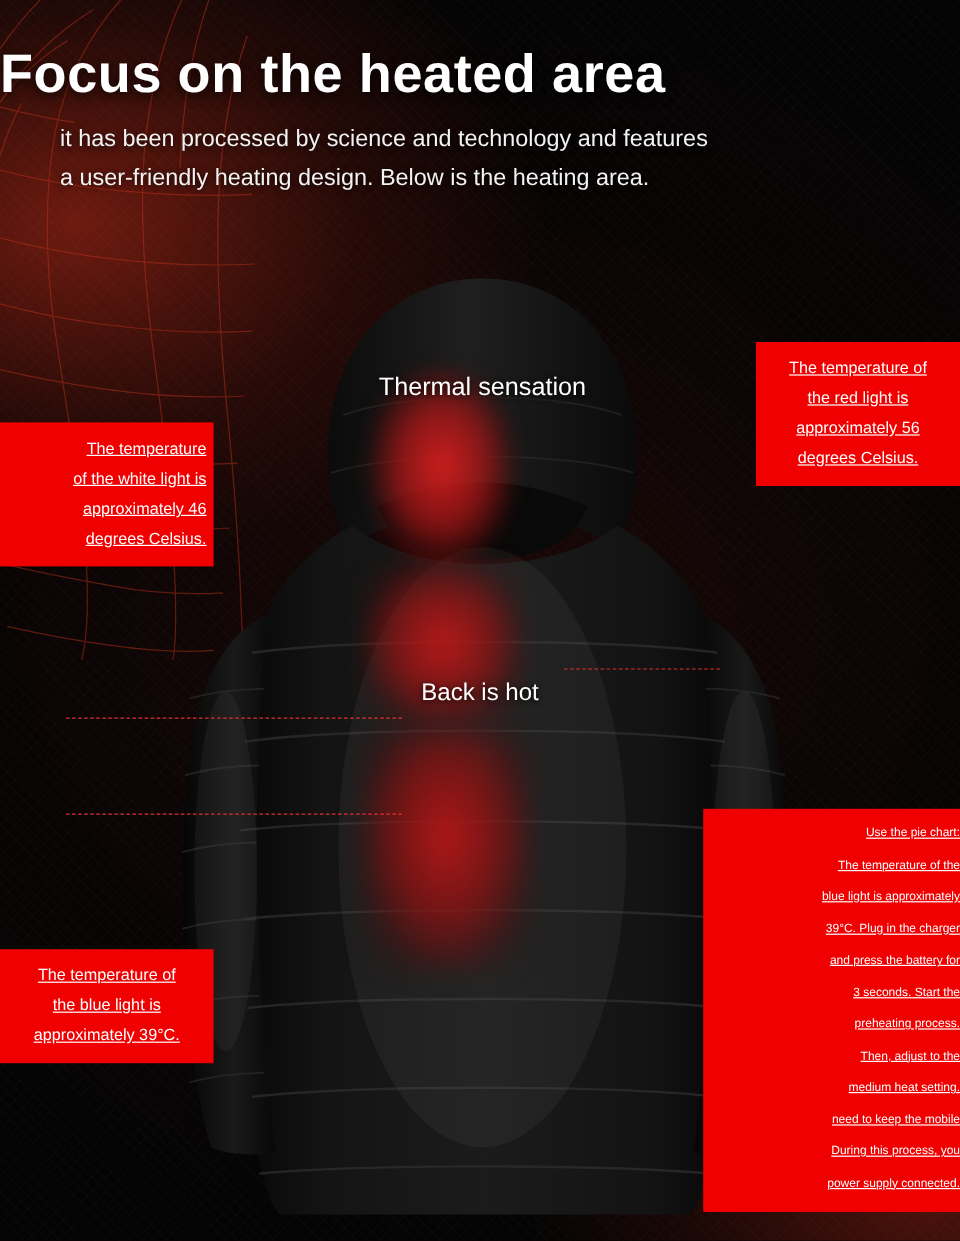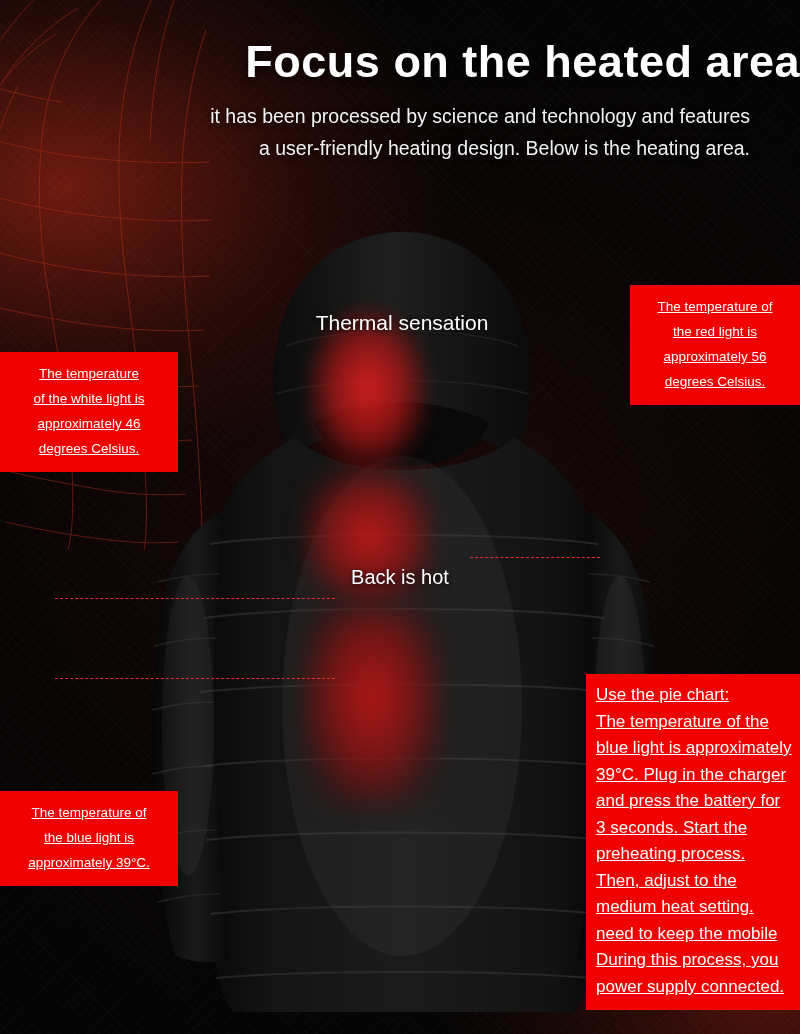--- a/index.html
+++ b/index.html
@@ -37,21 +37,21 @@
     height: 560px;
     opacity: 0.85;
     pointer-events: none;
   }
 
   
   #header {
     position: absolute;
     left: 0; top: 0;
     width: 800px;
-    text-align: right;
+    text-align: left;
     z-index: 12;
   }
   #title {
     margin: 0;
     padding-top: 36px;
     color: #ffffff;
     font-size: 45px;
     font-weight: bold;
     letter-spacing: 0.5px;
     text-shadow: 0 2px 10px rgba(0,0,0,0.85);
@@ -120,21 +120,21 @@
     z-index: 14;
     box-sizing: border-box;
     text-decoration: underline;
   }
   .label div { white-space: nowrap; }
 
   #label-white {
     left: 0; top: 352px;
     width: 178px;
     padding: 9px 6px 11px 6px;
-    text-align: center;
+    text-align: right;
     font-size: 13.5px;
     line-height: 25px;
   }
   #label-red {
     left: 630px; top: 285px;
     width: 170px;
     padding: 9px 6px 11px 6px;
     text-align: center;
     font-size: 13.5px;
     line-height: 25px;
@@ -144,22 +144,22 @@
     width: 178px;
     padding: 9px 6px 11px 6px;
     text-align: center;
     font-size: 13.5px;
     line-height: 25px;
   }
   #label-pie {
     left: 586px; top: 674px;
     width: 214px;
     padding: 8px 0 10px 10px;
-    text-align: left;
-    font-size: 17px;
+    text-align: right;
+    font-size: 10px;
     line-height: 26.5px;
   }
 
   
   .caption {
     position: absolute;
     color: #ffffff;
     text-align: center;
     z-index: 10;
     text-shadow: 0 1px 5px rgba(0,0,0,0.9);

